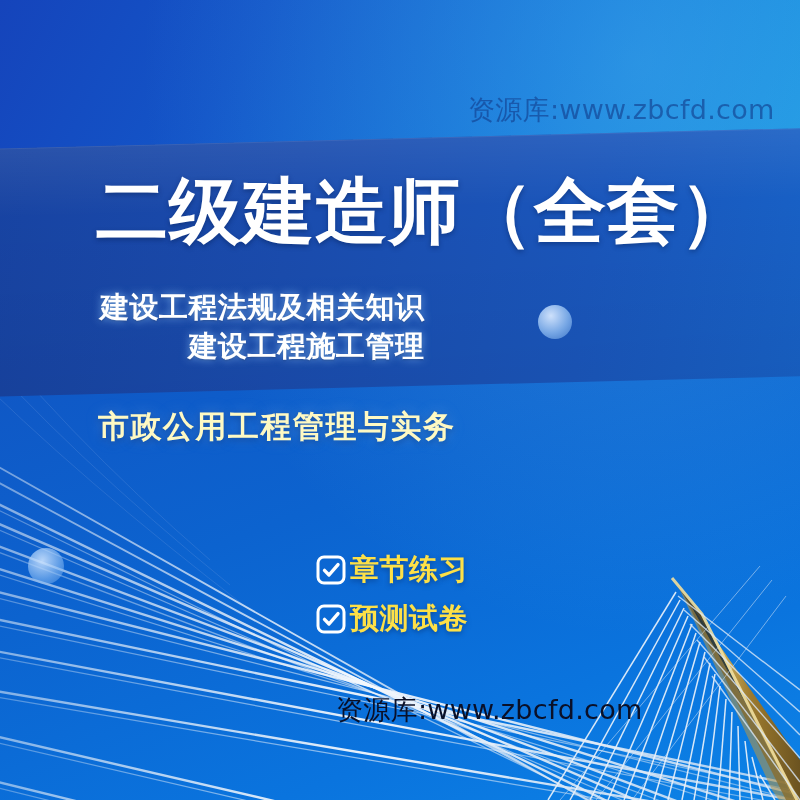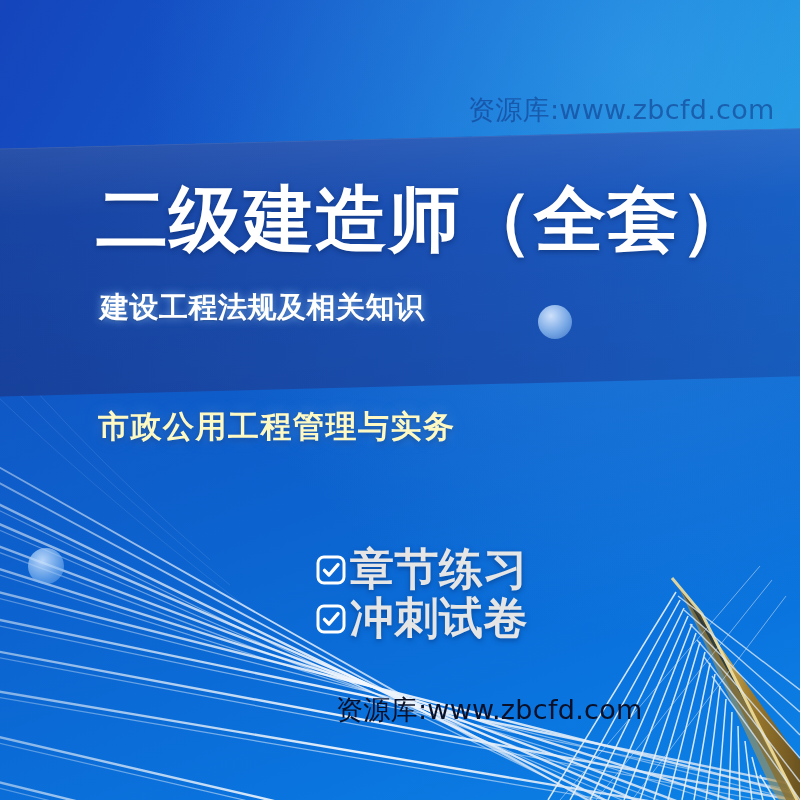--- a/index.html
+++ b/index.html
@@ -93,21 +93,21 @@
     font-size: 27px;
     letter-spacing: 0.3px;
     color: rgba(18, 62, 140, 0.62);
     white-space: nowrap;
     font-family: "DejaVu Sans", "Liberation Sans", sans-serif;
   }
 
   .title-main {
     position: absolute;
     left: 96px;
-    top: 183px;
+    top: 175px;
     font-size: 72px;
     font-weight: bold;
     color: #ffffff;
     letter-spacing: 1px;
     white-space: nowrap;
     line-height: 1;
     text-shadow: 0 2px 5px rgba(4, 28, 80, 0.45);
   }
 
   .subtitle-block {
@@ -151,23 +151,23 @@
   }
   .check-box {
     flex: 0 0 auto;
     width: 30px;
     height: 30px;
     margin-right: 4px;
     position: relative;
   }
   .check-box svg { display: block; }
   .check-text {
-    font-size: 44px;
+    font-size: 29px;
     font-weight: bold;
-    color: #e5e5e5;
+    color: #fde047;
     letter-spacing: 0.5px;
     text-shadow: 0 2px 5px rgba(6, 45, 110, 0.55);
   }
   .check-gap { display: inline-block; width: 12px; }
 
   .watermark-bottom {
     position: absolute;
     left: 336px;
     top: 692px;
     font-size: 27px;
@@ -302,20 +302,21 @@
 
   <div class="flare flare-a"></div>
   <div class="flare flare-b"></div>
 
   <div class="watermark-top">资源库:www.zbcfd.com</div>
 
   <div class="title-main">二级建造师（全套）</div>
 
   <div class="subtitle-block">
     <div>建设工程法规及相关知识</div>
+    <div>建设工程施工管理</div>
   </div>
 
   <div class="title-major">市政公用工程管理与实务</div>
 
   <div class="checklist">
 
     <div class="check-row">
       <span class="check-box">
         <svg width="30" height="30" viewBox="0 0 30 30" aria-hidden="true">
           <rect x="2" y="2" width="26" height="26" rx="6" ry="6" fill="none" stroke="#ffffff" stroke-width="3"></rect>
@@ -327,21 +328,21 @@
     </div>
 
 
     <div class="check-row">
       <span class="check-box">
         <svg width="30" height="30" viewBox="0 0 30 30" aria-hidden="true">
           <rect x="2" y="2" width="26" height="26" rx="6" ry="6" fill="none" stroke="#ffffff" stroke-width="3"></rect>
           <path d="M 8.5 15.4 L 13 20 L 22 9.6" fill="none" stroke="#ffffff" stroke-width="3.4" stroke-linecap="round" stroke-linejoin="round"></path>
         </svg>
       </span>
-      <span class="check-text">冲刺试卷</span>
+      <span class="check-text">预测试卷</span>
       <span class="check-gap"></span>
     </div>
 
   </div>
 
   <div class="watermark-bottom">资源库:www.zbcfd.com</div>
 
 </div>
 
 </body></html>

